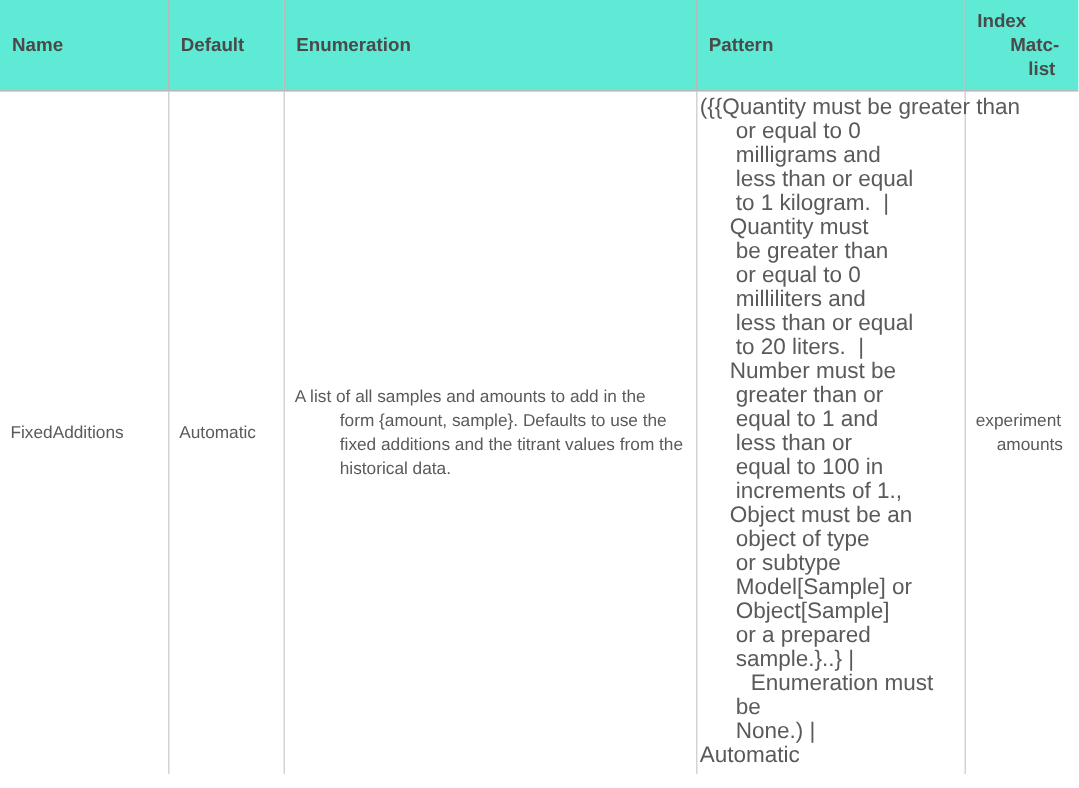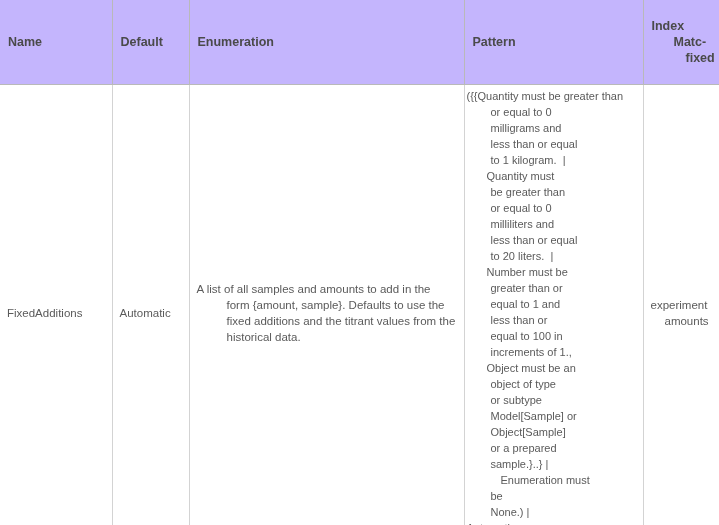--- a/index.html
+++ b/index.html
@@ -15,29 +15,29 @@
   }
 
   .options-table {
     width: 719px;
     border-collapse: collapse;
     table-layout: fixed;
   }
 
   
   .options-table thead th {
-    background: #c4b5fd;
+    background: #5eead4;
     border: 1px solid #b9b9b9;
     border-top: none;
     color: #4a4a4a;
     font-size: 12.5px;
     font-weight: bold;
     text-align: left;
     vertical-align: middle;
-    padding: 18px 8px;
+    padding: 6px 8px;
     height: 54px;
     box-sizing: border-box;
     line-height: 16px;
   }
   .options-table thead th:first-child { border-left: none; }
   .options-table thead th:last-child  { border-right: none; }
 
   .col-name     { width: 112px; }
   .col-default  { width:  77px; }
   .col-desc     { width: 275px; }
@@ -88,21 +88,21 @@
   .cell-pattern {
     vertical-align: top !important;
     padding-top: 3px !important;
     padding-left: 2px !important;
     padding-right: 4px !important;
   }
   .cell-pattern .pat-line {
     display: block;
     white-space: pre;
     line-height: 16px;
-    font-size: 11px;
+    font-size: 15px;
   }
   .pat-i0 { padding-left: 0px; }
   .pat-i1 { padding-left: 20px; }
   .pat-i2 { padding-left: 24px; }
   .pat-i4 { padding-left: 34px; }
 </style>
 </head>
 <body>
 
 <table class="options-table">
@@ -117,21 +117,21 @@
   <thead>
     <tr>
       <th>Name</th>
       <th>Default</th>
       <th>Enumeration</th>
       <th>Pattern</th>
       <th>
         <span class="hdr-index-lines">
           <span class="ln1">Index</span>
           <span class="ln2">Matc-</span>
-          <span class="ln3">fixed</span>
+          <span class="ln3">list</span>
         </span>
       </th>
     </tr>
   </thead>
 
   <tbody>
     <tr>
       <td class="cell-name">FixedAdditions</td>
 
       <td class="cell-default">Automatic</td>

